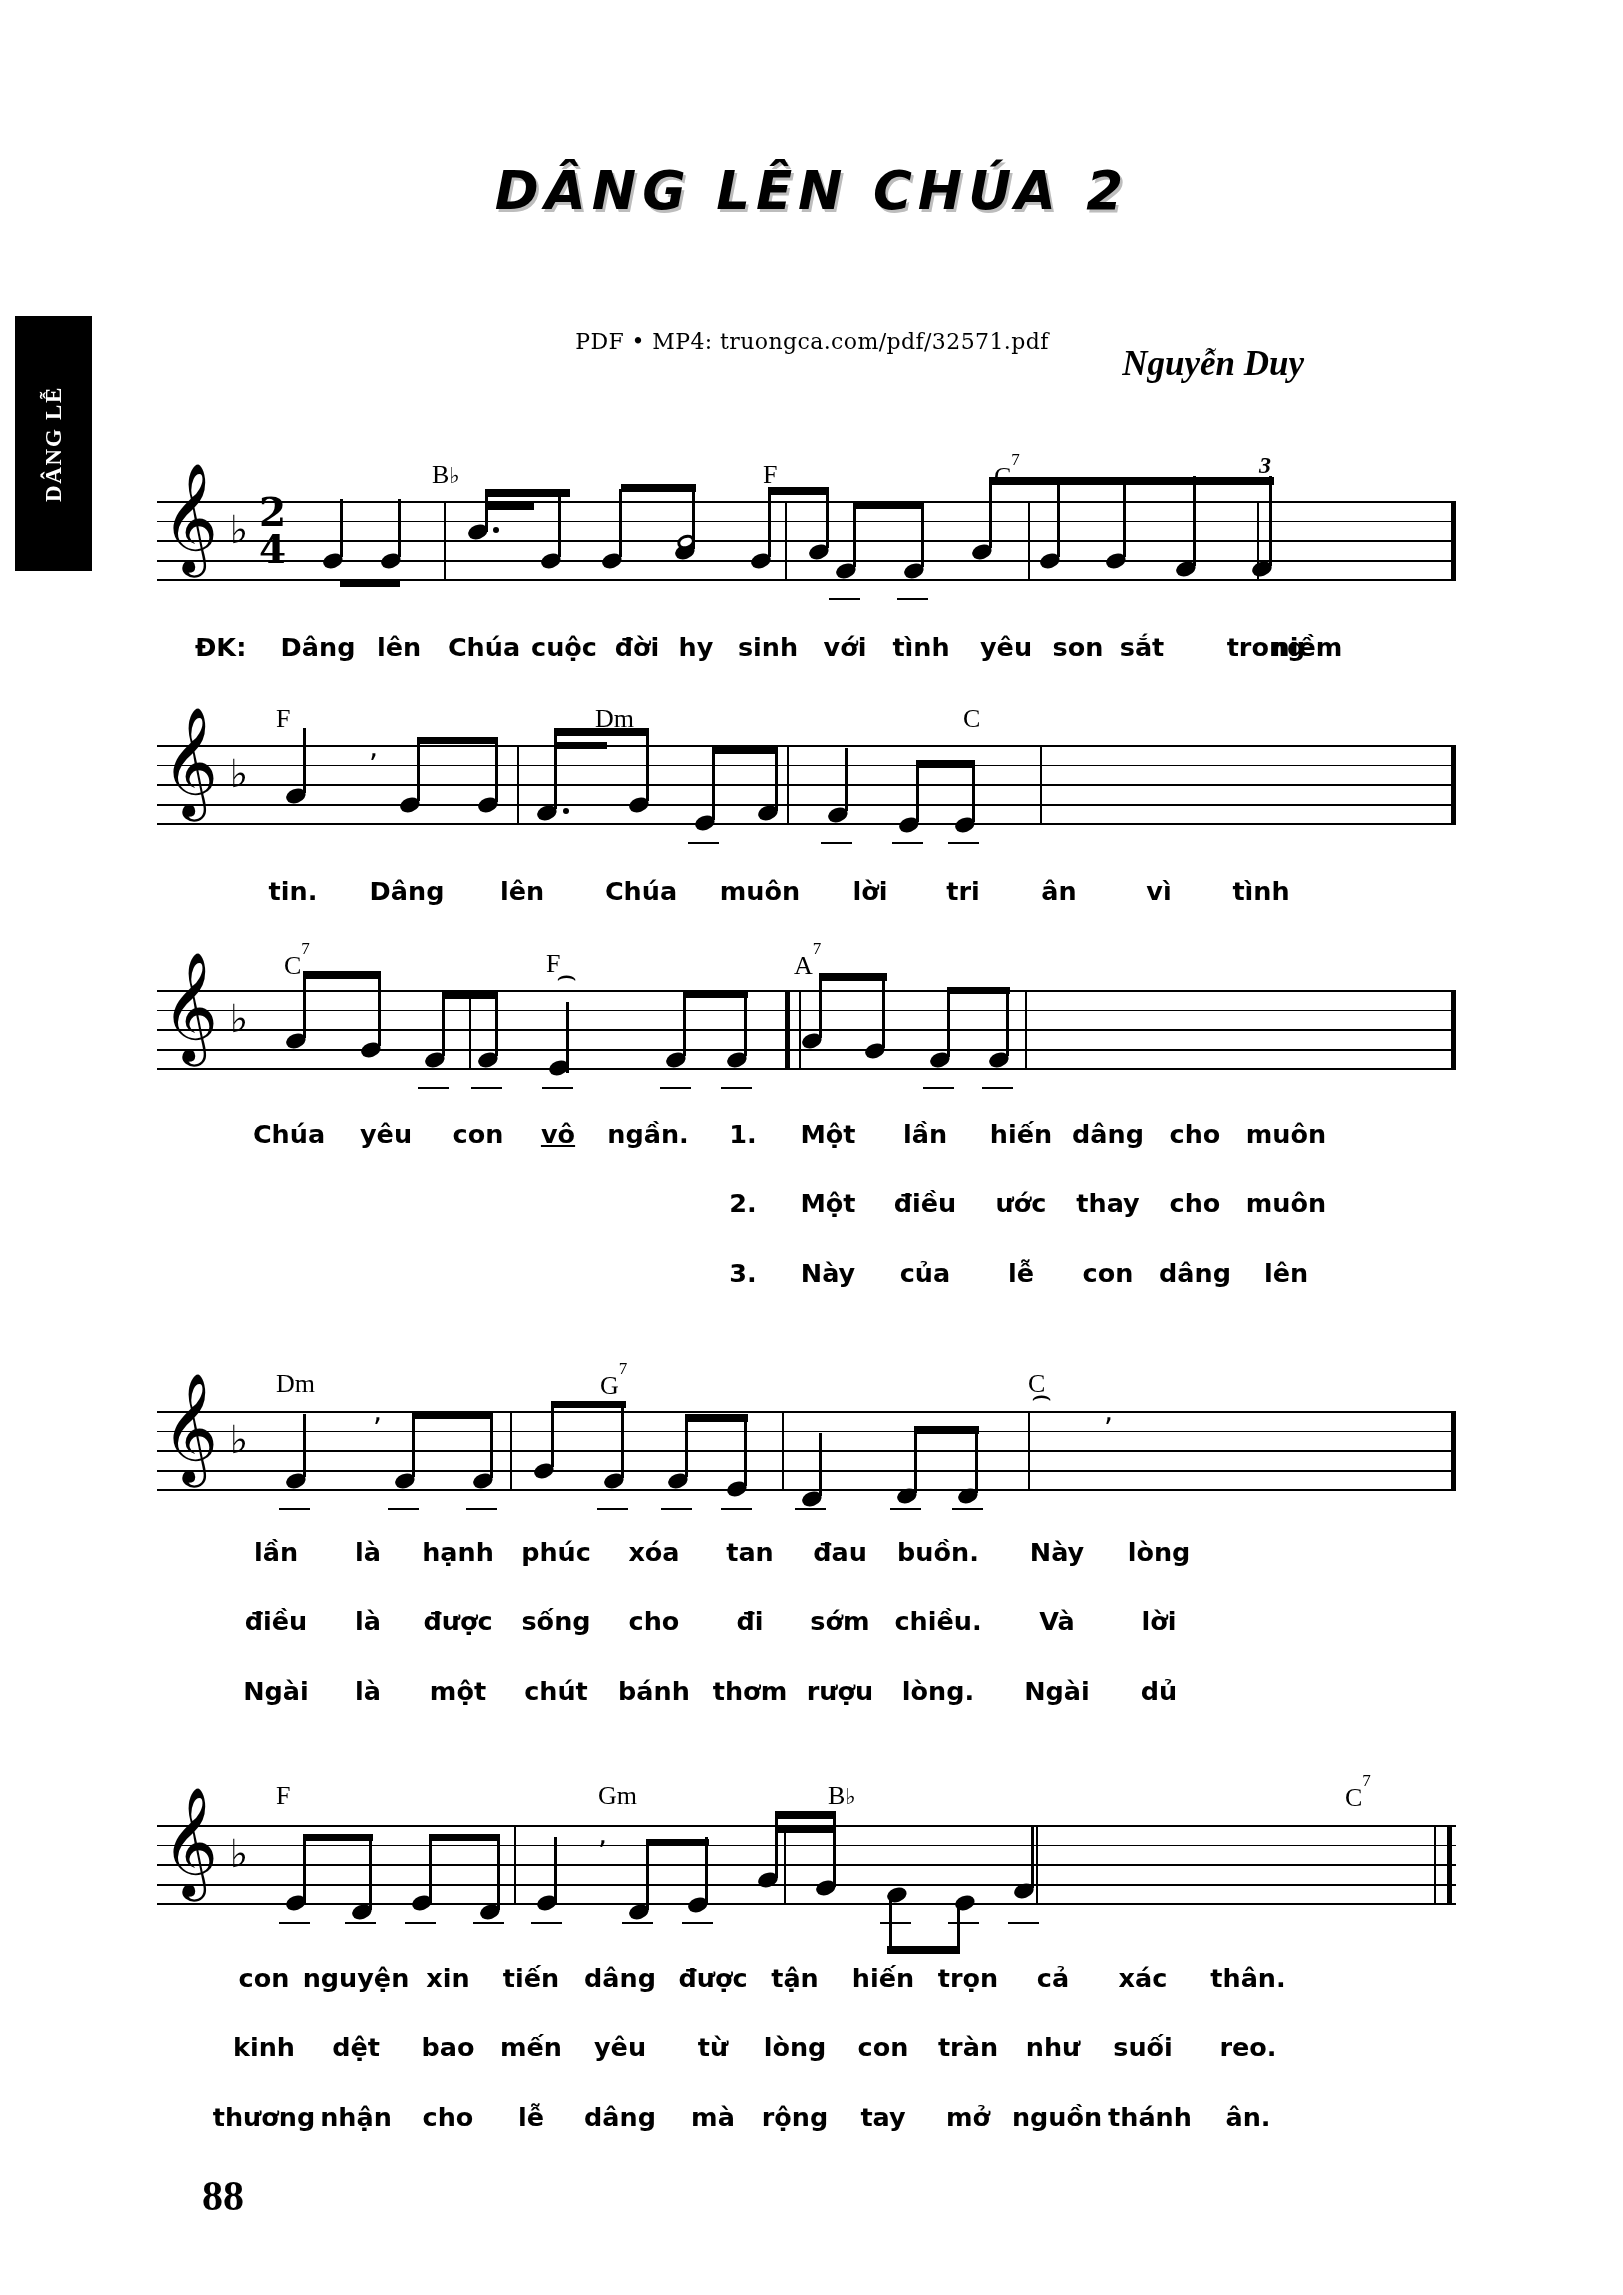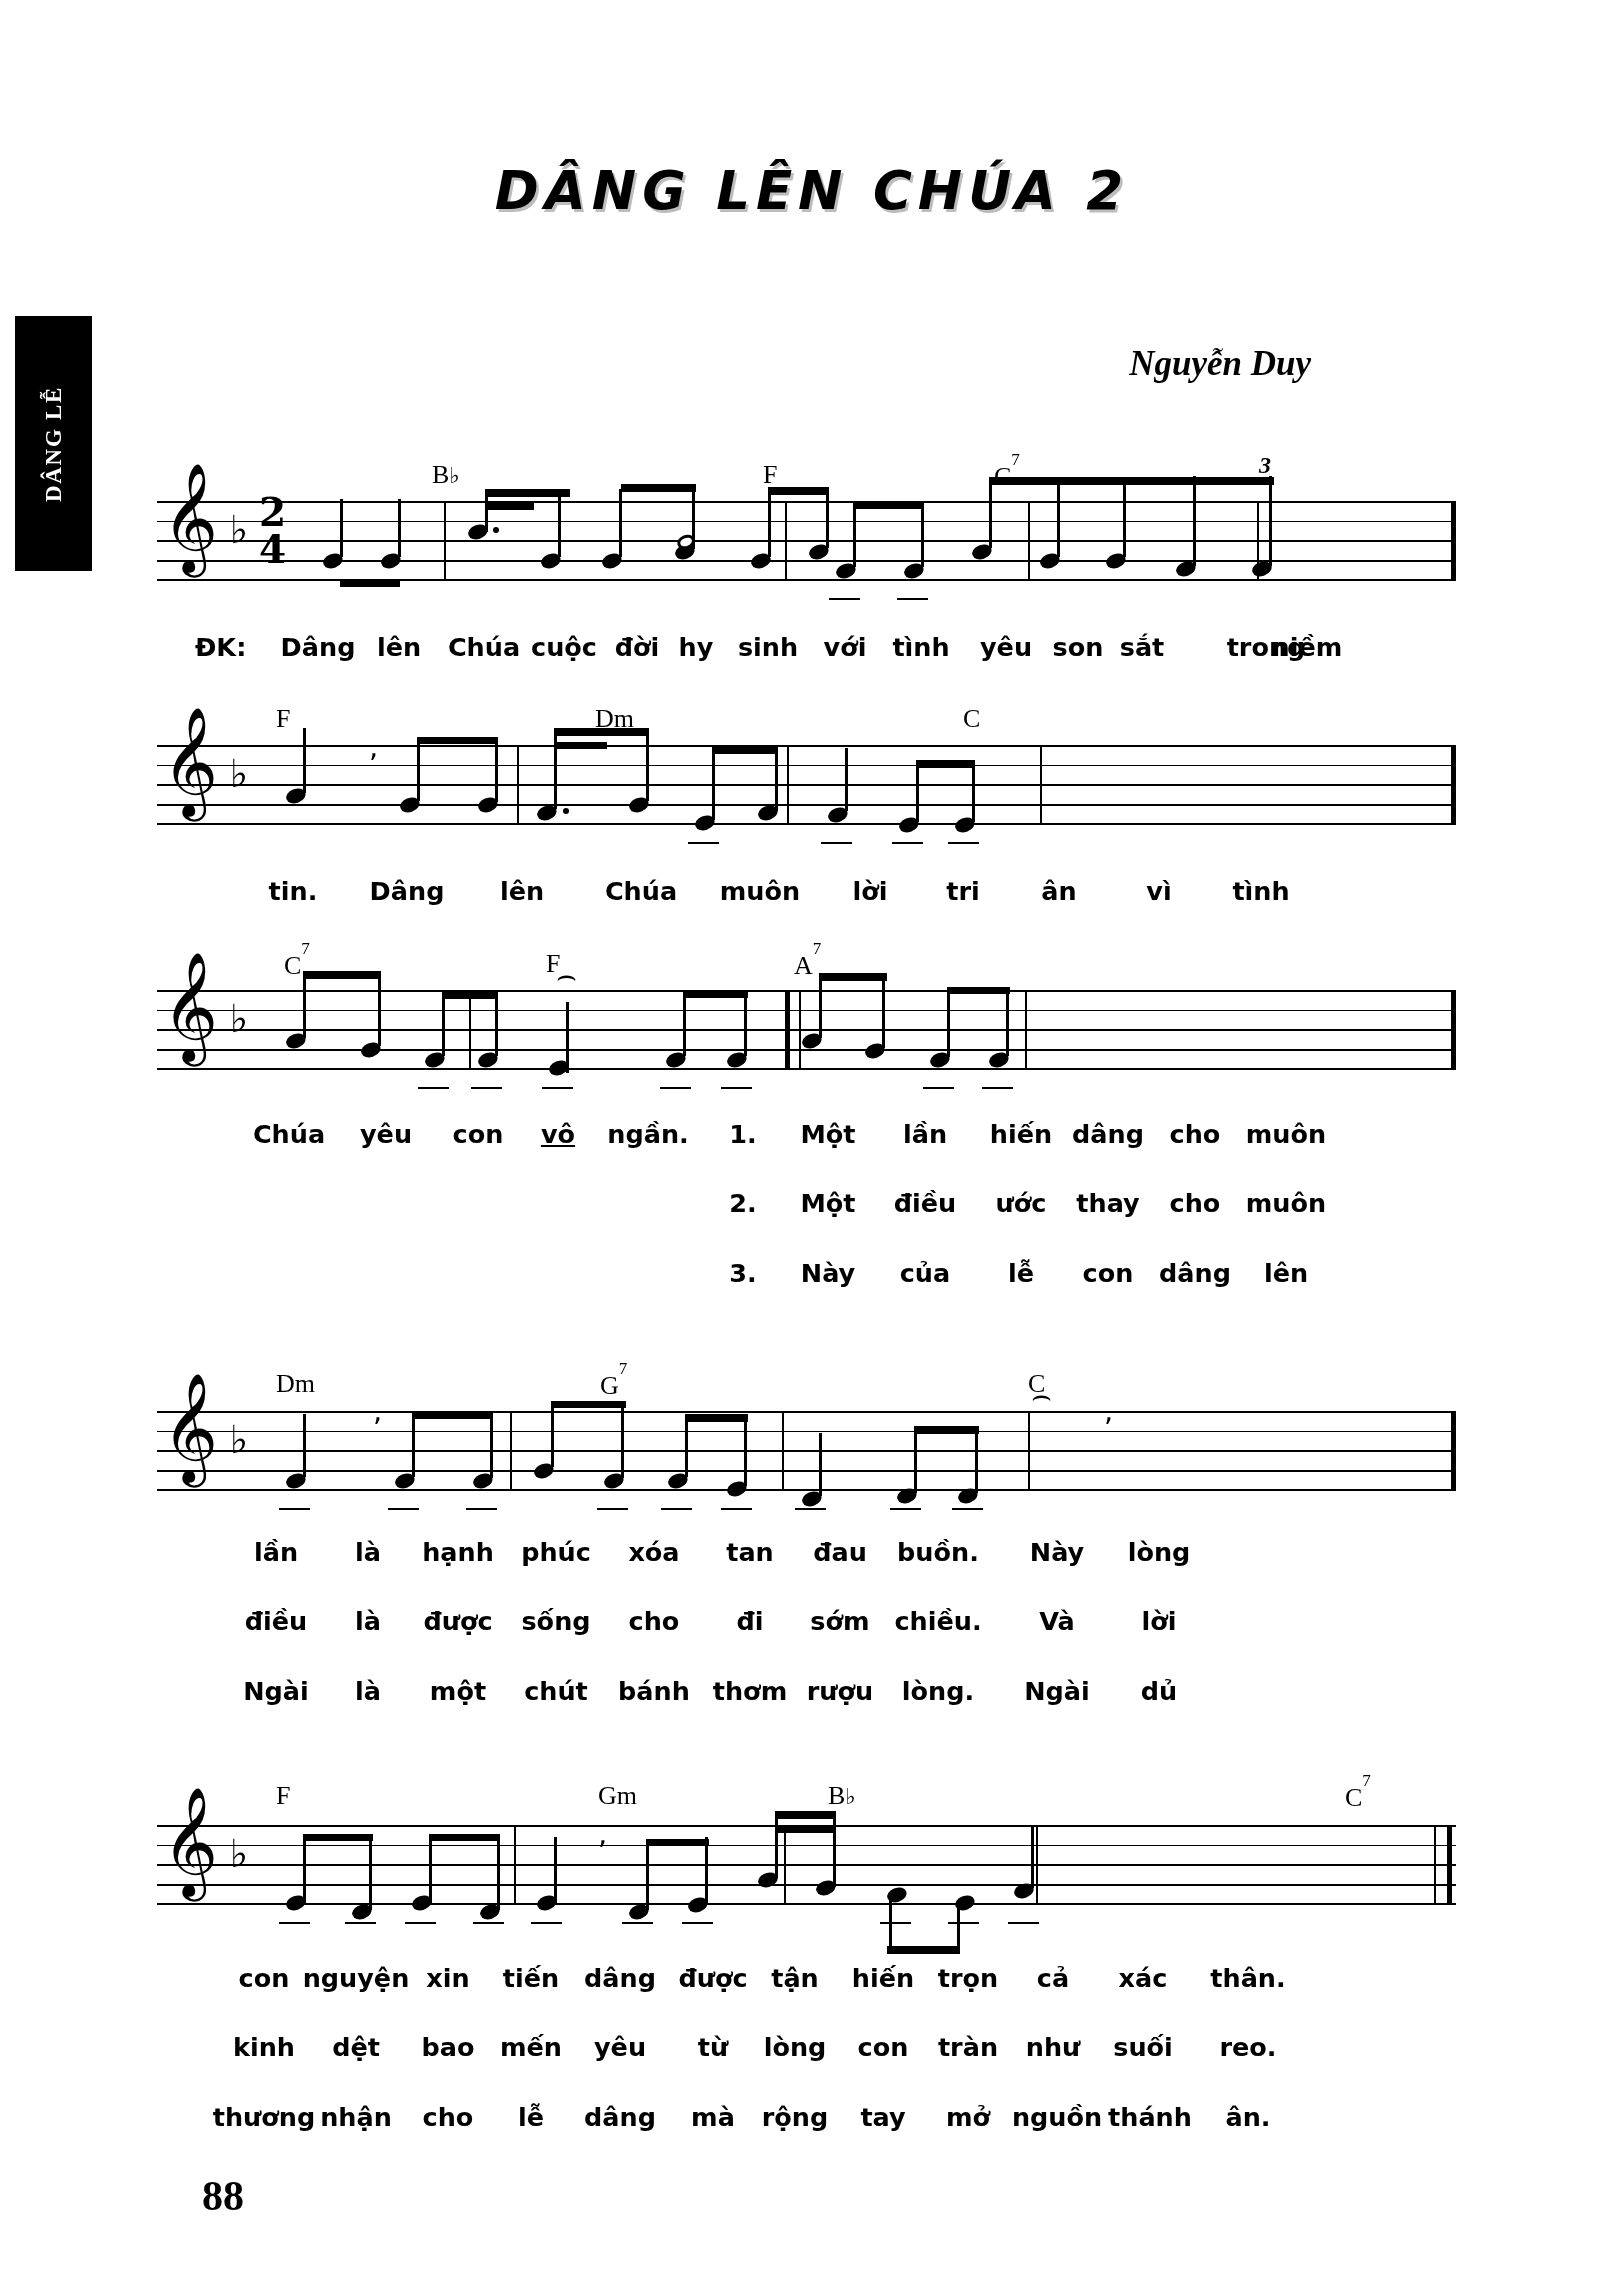--- a/index.html
+++ b/index.html
@@ -15,21 +15,20 @@
     color: #000000;
     overflow: hidden;
   }
 
   .page {
     position: absolute;
     left: 0; top: 0;
     width: 1440px;
     height: 2295px;
     background: #ffffff;
-    padding-left: 7px;
   }
 
   
   .title {
     position: absolute;
     top: 160px;
     left: 0;
     width: 1624px;
     text-align: center;
     font-family: "DejaVu Sans", sans-serif;
@@ -258,20 +257,21 @@
     font-size: 23px;
   }
 </style>
 </head>
 <body>
 
 <div class="page">
 
   <div class="title">DÂNG LÊN CHÚA 2</div>
 
+  <div class="pdfline">PDF • MP4: truongca.com/pdf/32571.pdf</div>
 
   <div class="author">Nguyễn Duy</div>
 
   <div class="sidetab">
     <div class="inner">DÂNG LỄ</div>
   </div>
 
   <div class="system" style="top:501px;">
     <div class="staff">
       <div class="line l0"></div>

